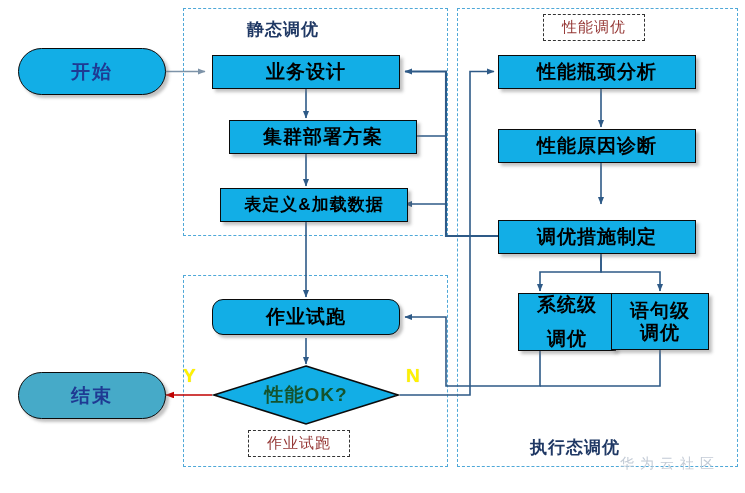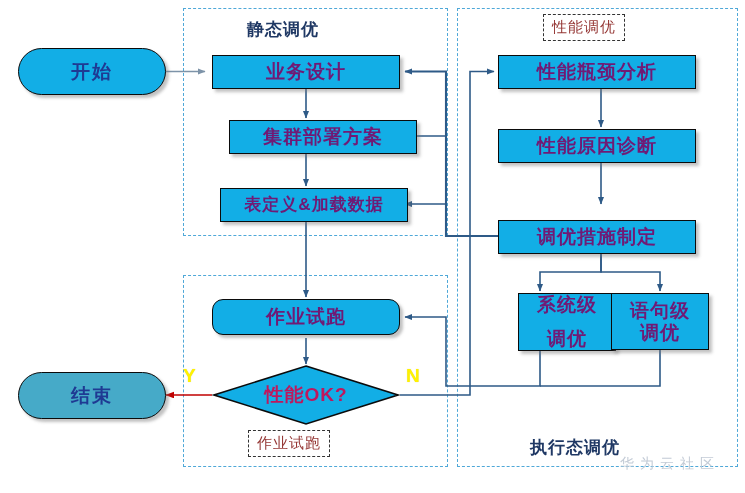--- a/index.html
+++ b/index.html
@@ -27,32 +27,32 @@
     position:absolute;
     font-weight:bold;
     white-space:nowrap;
     letter-spacing:1px;
   }
   .region-title.blue{color:#1F3864;font-size:17px;}
   .region-title.red{
     color:#953735;
     font-size:15px;
     border:1px dashed #333333;
-    padding:3px 8px;
+    padding:3px 18px;
     background:#ffffff;
     font-weight:normal;
   }
 
   
   .node{
     position:absolute;
     box-sizing:border-box;
     background:#12AEE6;
     border:1.5px solid #0b0b0b;
-    color:#701a75;
+    color:#000000;
     font-weight:bold;
     display:flex;
     align-items:center;
     justify-content:center;
     text-align:center;
     line-height:1.15;
     letter-spacing:1px;
     box-shadow:3px 3px 3px rgba(120,120,120,.45);
     z-index:3;
   }
@@ -77,21 +77,21 @@
   .capsule.end{background:#46AAC8;}
 
   
   .diamond-wrap{position:absolute;z-index:3;}
   .diamond-label{
     position:absolute;
     inset:0;
     display:flex;
     align-items:center;
     justify-content:center;
-    color:#be185d;
+    color:#14532d;
     font-weight:bold;
     font-size:19px;
     letter-spacing:1px;
     pointer-events:none;
   }
 
   
   .edge-label{
     position:absolute;
     color:#FFF200;

